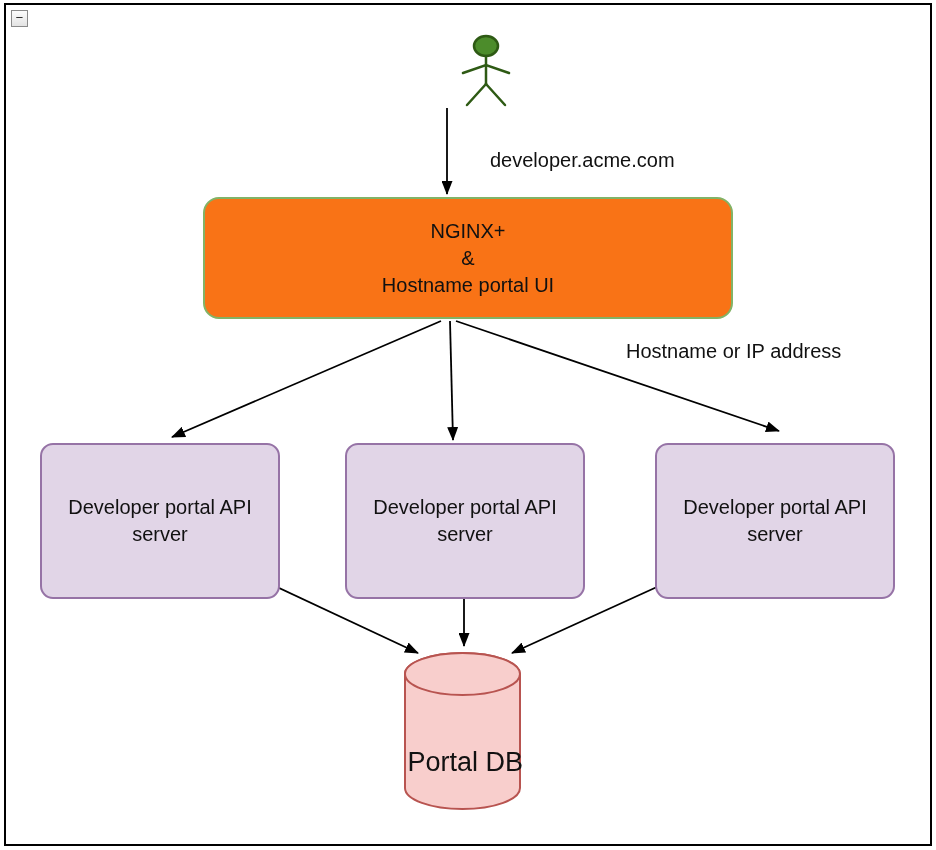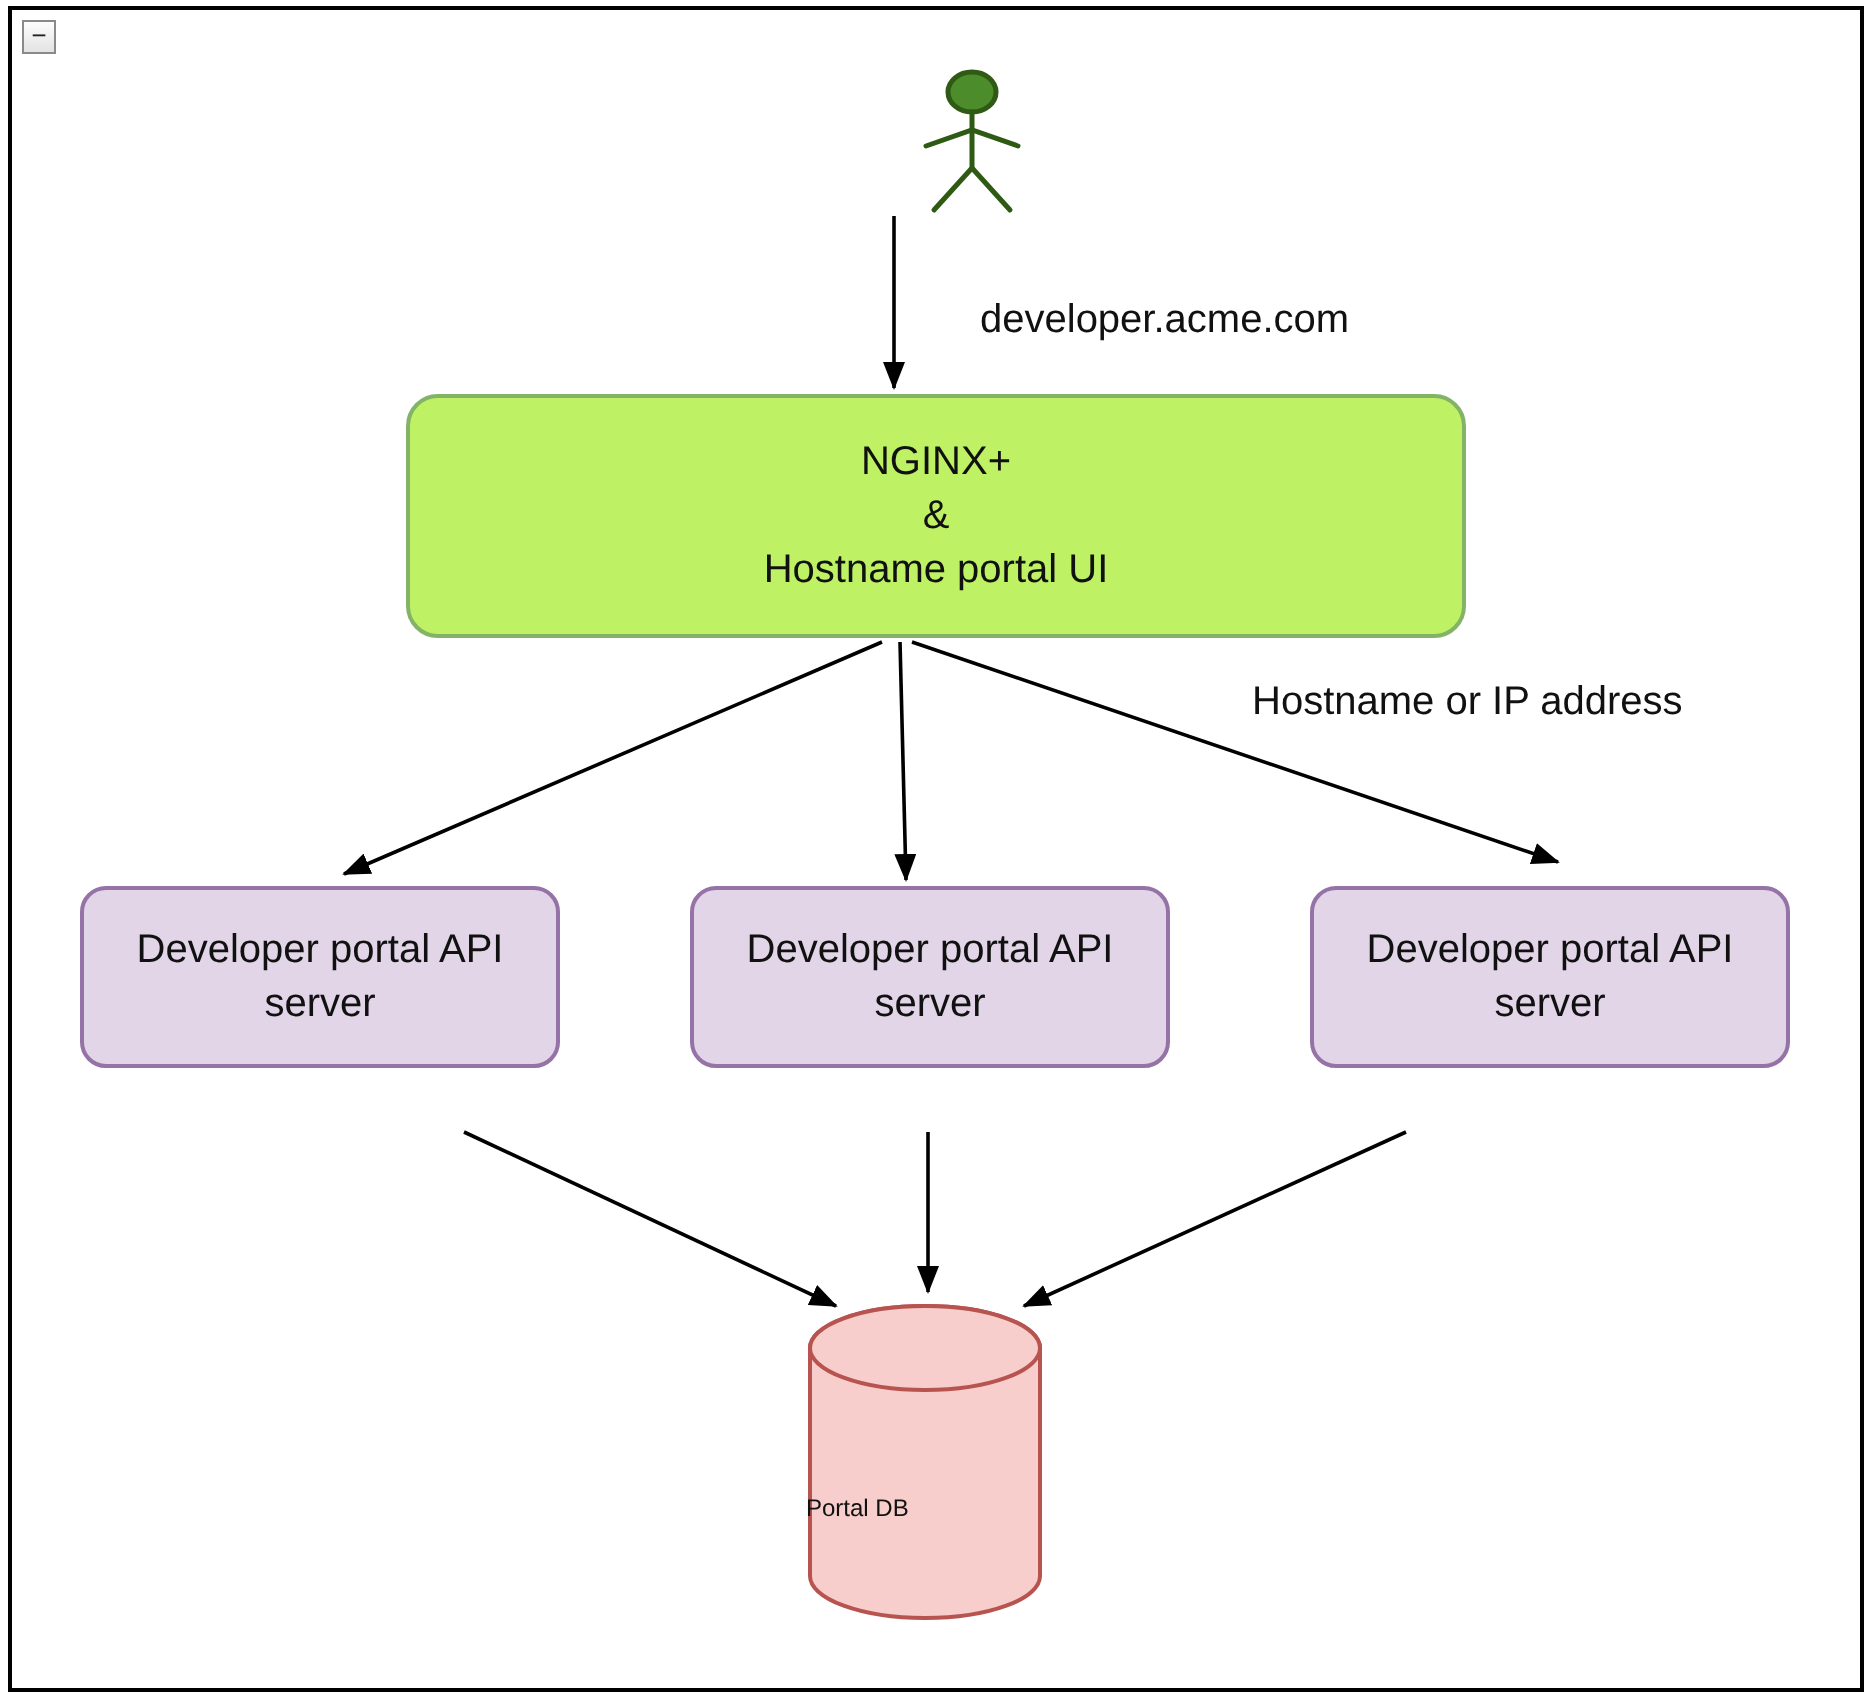--- a/index.html
+++ b/index.html
@@ -31,47 +31,47 @@
     flex-direction:column;
     align-items:center;
     justify-content:center;
     text-align:center;
     font-size:20px;
     color:#111;
     line-height:1.35;
   }
   .node-gateway{
     left:203px;top:197px;width:530px;height:122px;
-    background:#bef264;
+    background:#f97316;
     border:2px solid #82b366;
     border-radius:16px;
   }
   .node-api{
-    width:240px;height:91px;top:443px;
+    width:240px;height:156px;top:443px;
     background:#e1d5e7;
     border:2px solid #9673a6;
     border-radius:13px;
     padding:0 18px;
   }
   .node-api-1{left:40px;}
   .node-api-2{left:345px;}
   .node-api-3{left:655px;}
   .free-label{
     position:absolute;
     font-size:20px;
     color:#111;
     white-space:nowrap;
   }
   .label-host{left:490px;top:149px;}
   .label-backend{left:626px;top:340px;}
   .label-db{
     position:absolute;
     left:403px;top:747px;width:120px;
-    text-align:left;
-    font-size:12px;color:#111;
+    text-align:right;
+    font-size:27px;color:#111;
   }
 </style>
 </head>
 <body>
 
 <div class="stage">
 
   <svg class="layer-svg" width="936" height="850" viewBox="0 0 936 850" xmlns="http://www.w3.org/2000/svg">
     <defs>
       <marker id="arrow" markerUnits="userSpaceOnUse" markerWidth="14" markerHeight="11" refX="13" refY="5.5" orient="auto">

